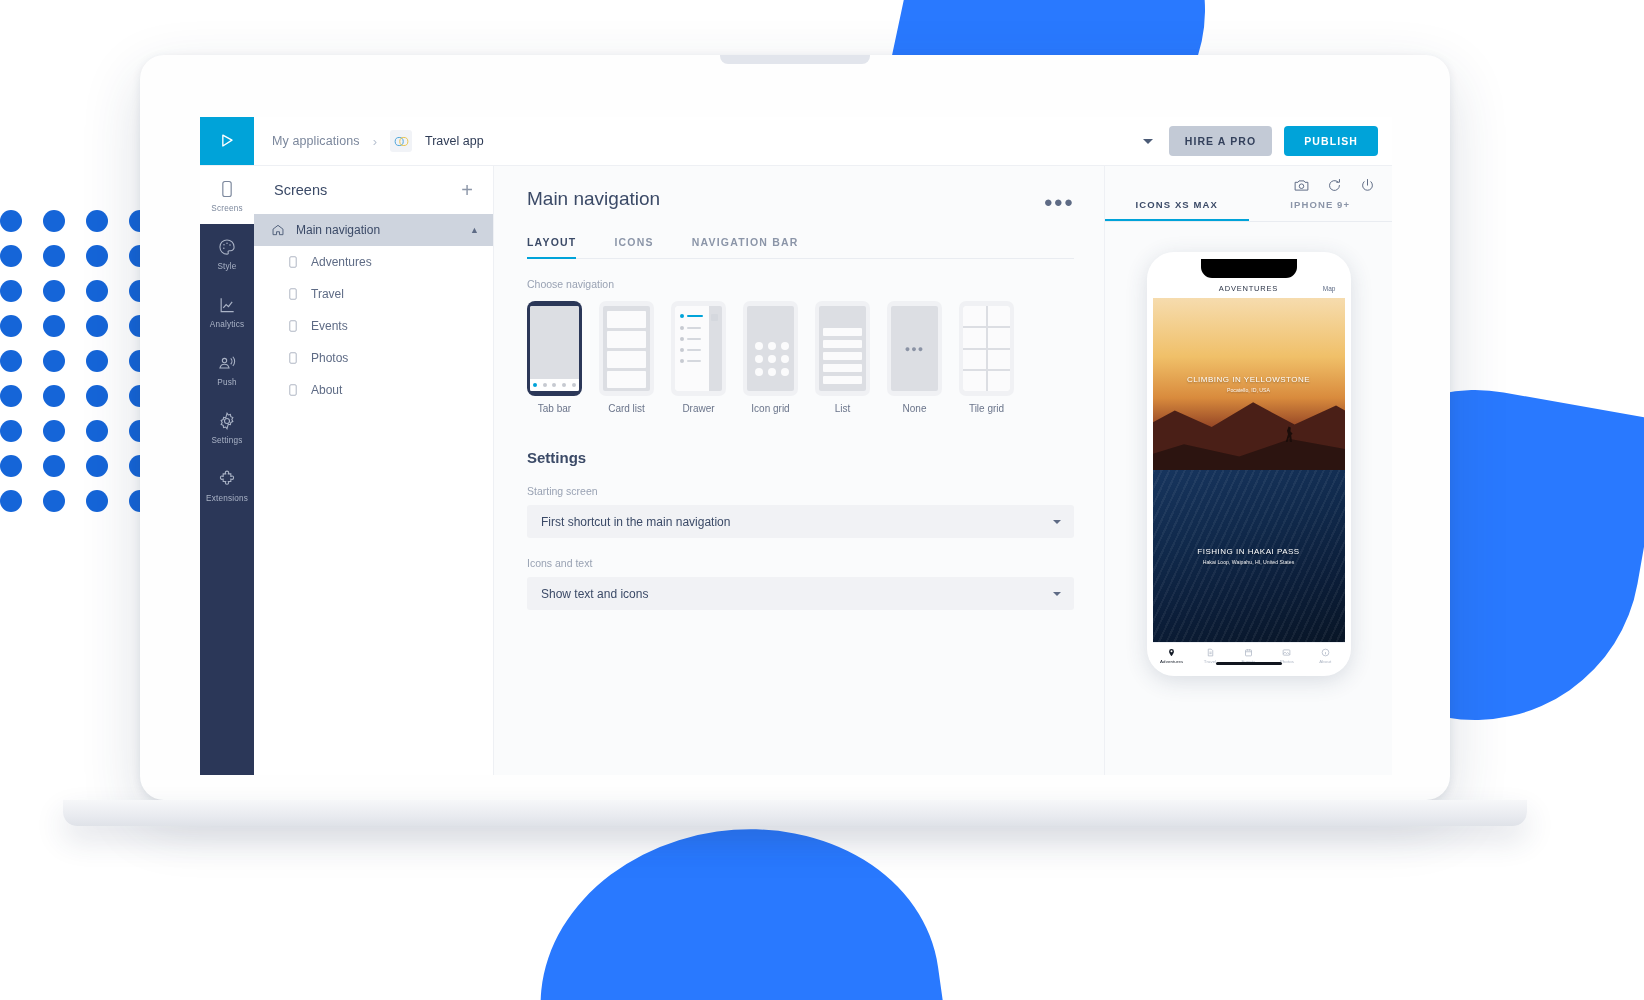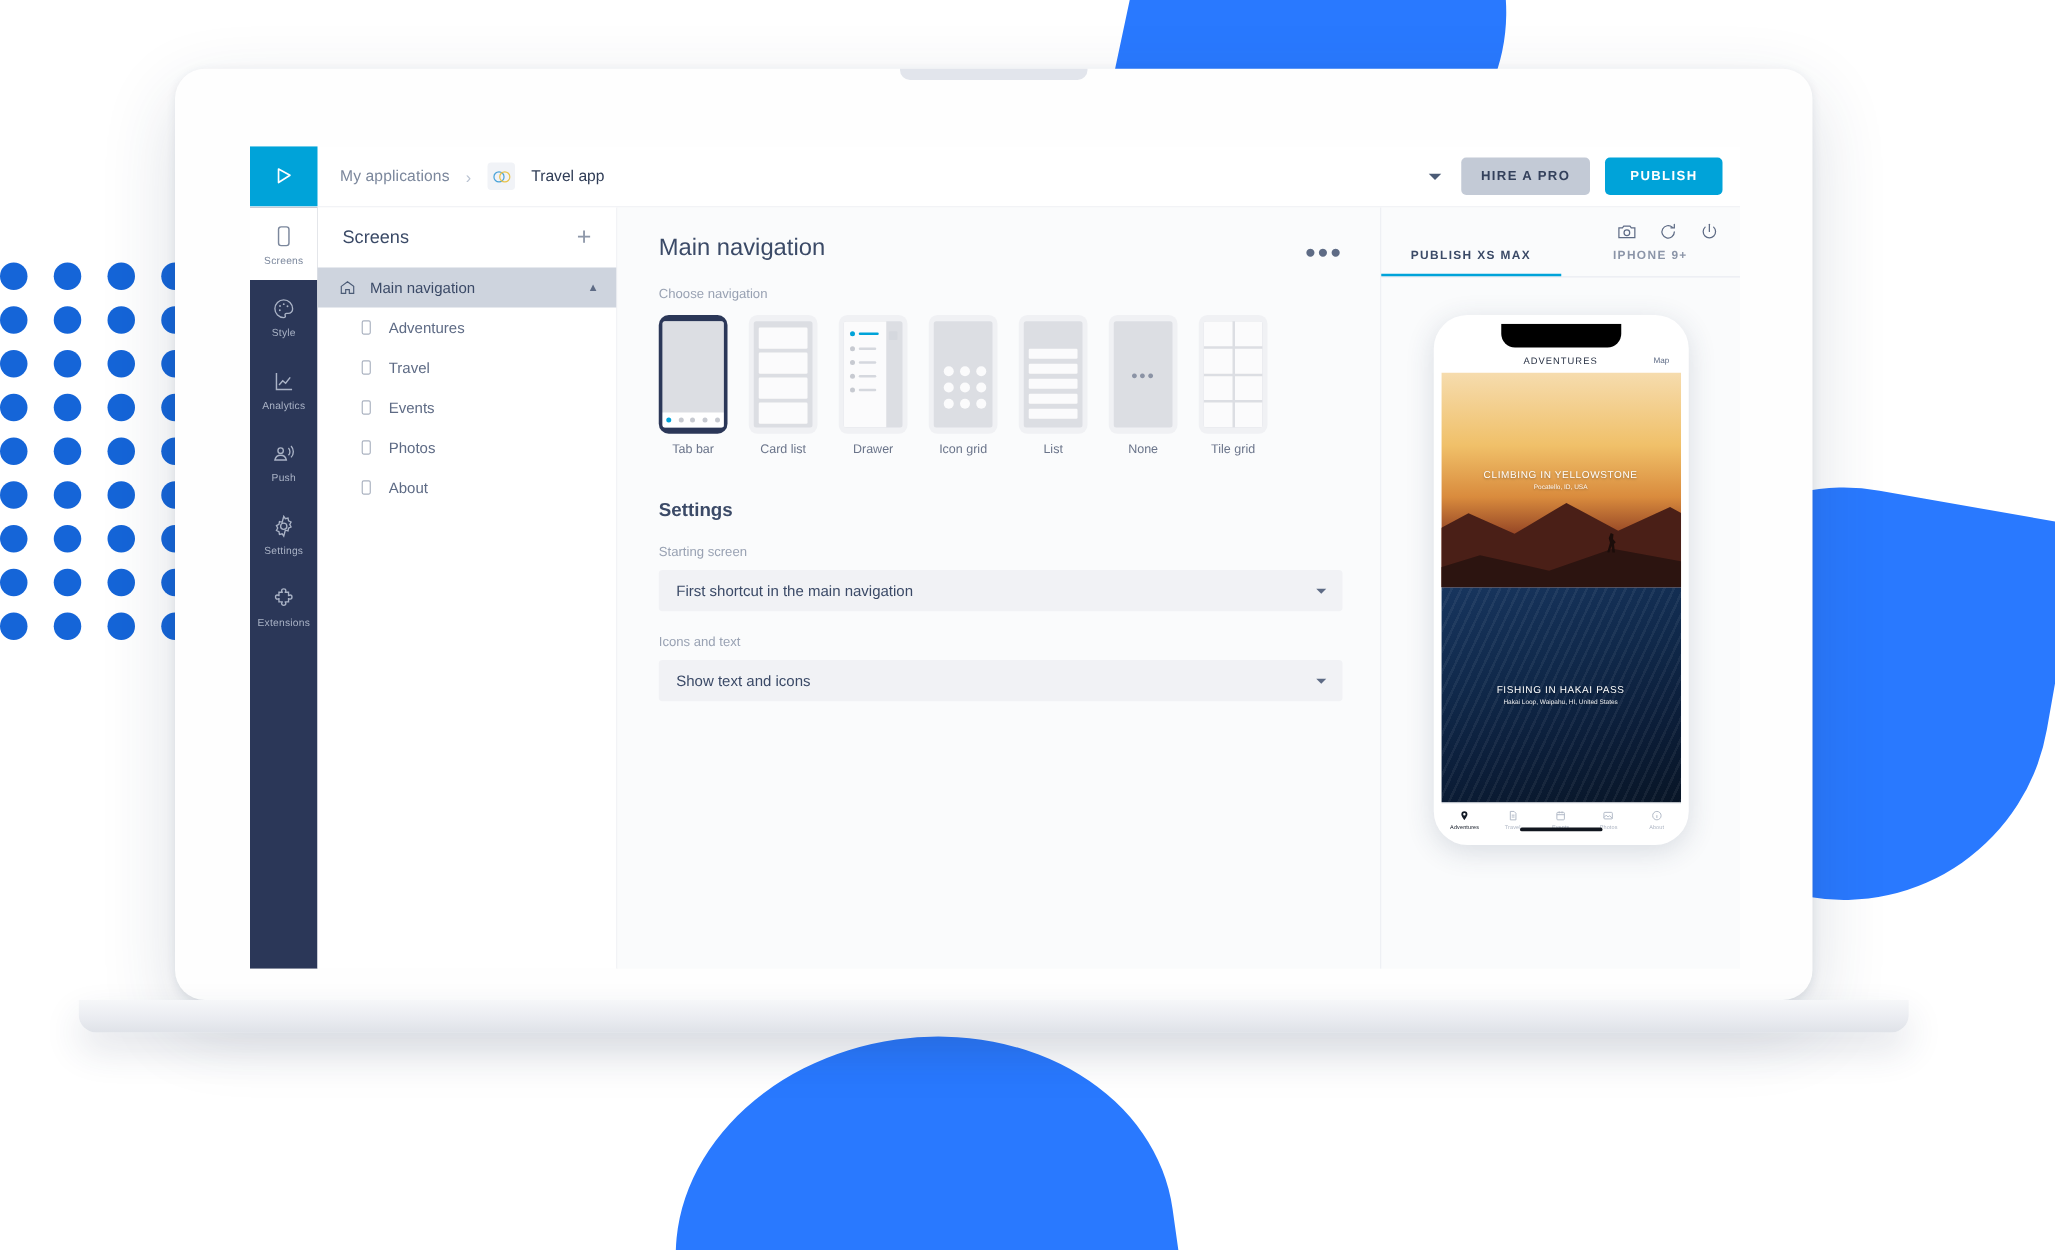--- a/index.html
+++ b/index.html
@@ -478,20 +478,25 @@
                 <span>About</span>
               </div>
             </div>
 
             <div id="content">
               <div id="content-head">
                 <h1 id="page-title">Main navigation</h1>
                 <span id="more-dots">●●●</span>
               </div>
 
+              <div id="tabs">
+                <div class="tab active">LAYOUT</div>
+                <div class="tab">ICONS</div>
+                <div class="tab">NAVIGATION BAR</div>
+              </div>
 
               <div class="field-label">Choose navigation</div>
 
               <div id="thumb-row">
 
                 <div class="thumb-cell">
                   <div class="thumb-frame dark">
                     <div class="thumb-inner">
                       <div class="tb-screen"></div>
                       <div class="tb-bar">
@@ -633,21 +638,21 @@
                 <svg class="tool-ico" viewBox="0 0 24 24" fill="none" stroke="currentColor" stroke-width="1.4" stroke-linecap="round">
                   <path d="M19 12a7 7 0 1 1-2.3-5.2"></path>
                   <path d="M19 3.5V7.4h-3.9"></path>
                 </svg>
                 <svg class="tool-ico" viewBox="0 0 24 24" fill="none" stroke="currentColor" stroke-width="1.4" stroke-linecap="round">
                   <path d="M12 3.5v8"></path>
                   <path d="M7.2 6.6a7 7 0 1 0 9.6 0"></path>
                 </svg>
               </div>
               <div id="preview-tabs">
-                <div class="ptab active">PUBLISH XS MAX</div>
+                <div class="ptab active">ICONS XS MAX</div>
                 <div class="ptab">IPHONE 9+</div>
               </div>
 
               <div id="phone-wrap">
                 <div id="phone">
                   <div id="phone-screen">
                     <div id="notch"></div>
 
                     <div id="statusbar">
                       <span>6:02</span>

